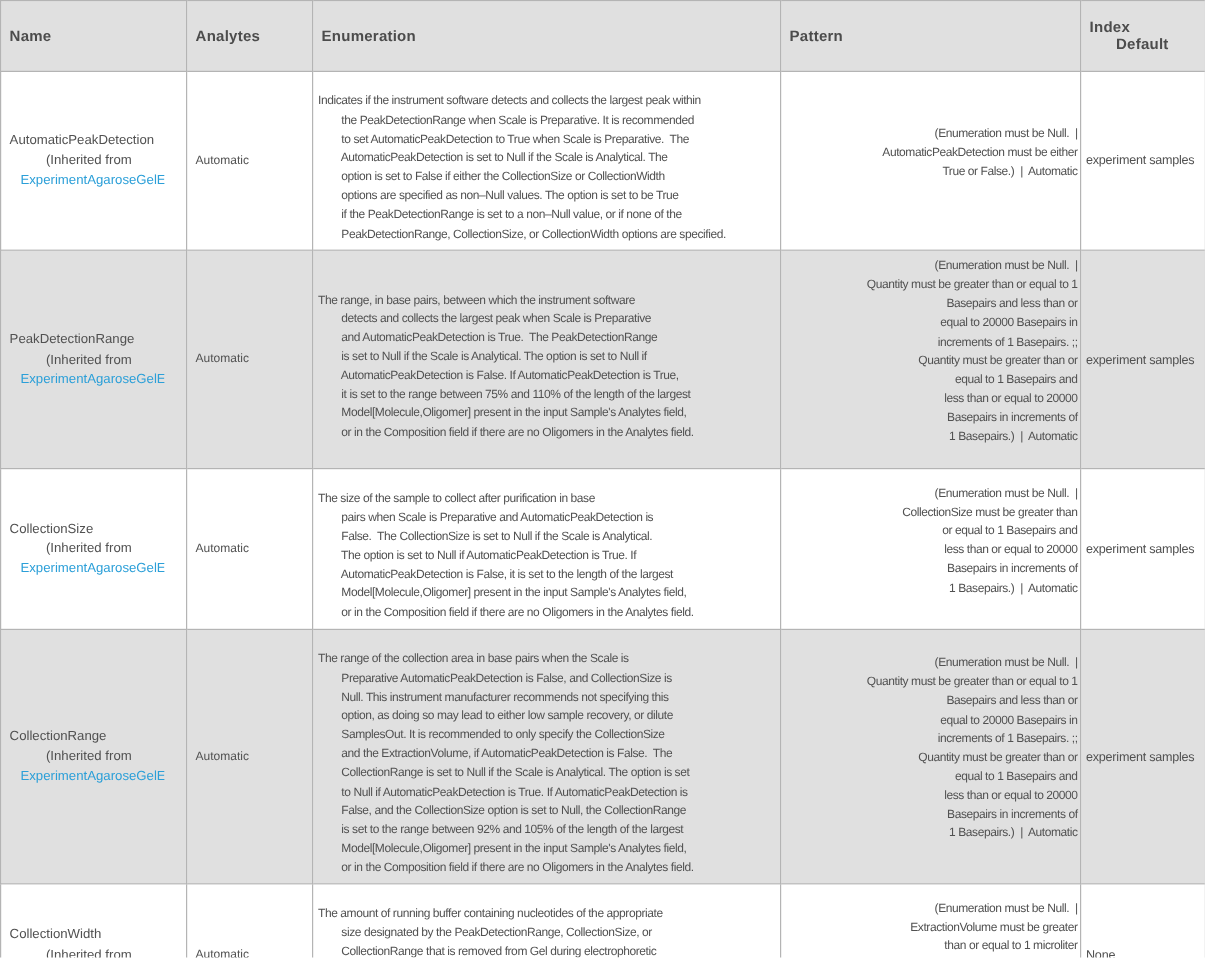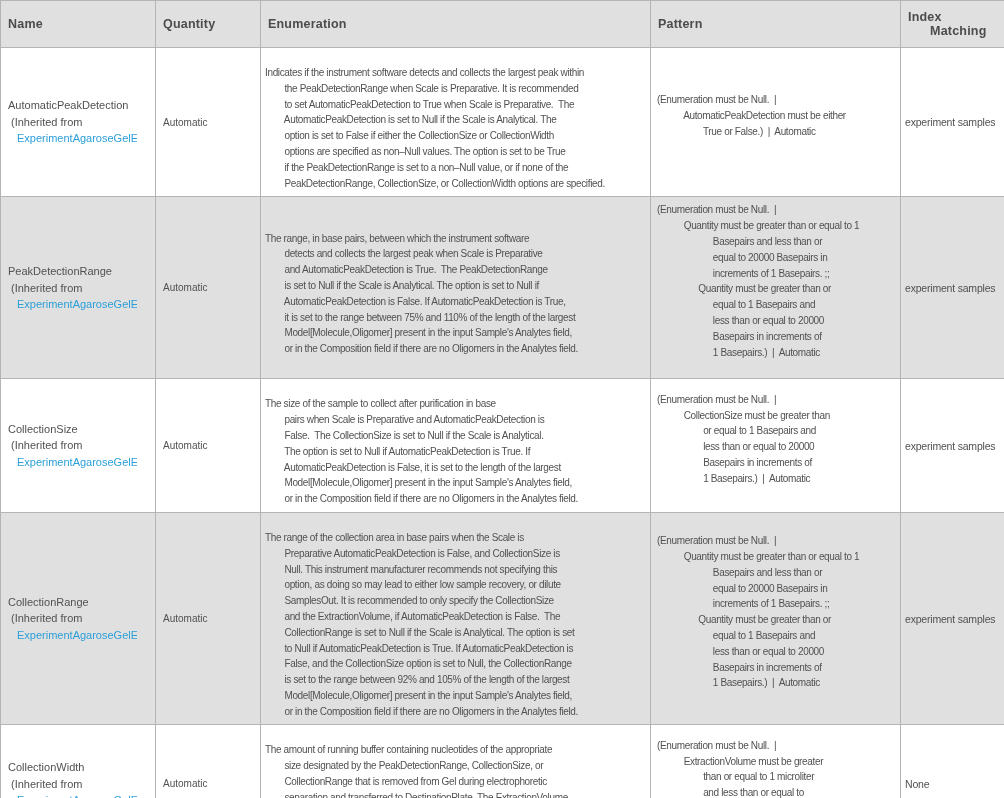--- a/index.html
+++ b/index.html
@@ -12,21 +12,21 @@
   table.opts {
     border-collapse: collapse;
     table-layout: fixed;
     width: 1004px;
   }
   th, td {
     border: 1px solid #b4b4b4;
     vertical-align: middle;
     overflow: hidden;
   }
-  thead tr { height: 47px; }
+  thead tr { height: 59px; }
   thead th {
     background: #e0e0e0;
     color: #4c4c4c;
     font-size: 12.5px;
     font-weight: bold;
     text-align: left;
     padding: 4px 4px 4px 7px;
     letter-spacing: 0.2px;
     white-space: pre;
     vertical-align: middle;
@@ -34,57 +34,58 @@
   tbody tr:nth-child(even) td { background: #e0e0e0; }
   tbody tr:nth-child(odd)  td { background: #ffffff; }
   tbody tr.r0 { height: 138px; }
   tbody tr.r1 { height: 173px; }
   tbody tr.r2 { height: 125px; }
   tbody tr.r3 { height: 207px; }
   tbody tr.r4 { height: 108px; }
 
   td.c-name { padding: 4px 18px 4px 7px; font-size: 11px; line-height: 16.5px; }
   .opt  { white-space: nowrap; }
-  .inh  { padding-left: 3px; white-space: nowrap; }
+  .inh  { padding-left: 3px; white-space: nowrap; text-align: center; }
   .lnk  { padding-left: 9px; white-space: nowrap; overflow: hidden; cursor: pointer; }
 
   td.c-def  { padding: 4px 2px 4px 7px; font-size: 10px; margin-top: 17px; }
   td.c-desc {
     padding: 17px 2px 5px 4px;
     font-size: 10px; line-height: 15.8px;
     letter-spacing: -0.35px;
     white-space: pre;
   }
   td.c-pat {
     padding: 5px 2px 18px 6px;
     font-size: 10px; line-height: 15.8px;
     letter-spacing: -0.35px;
     white-space: pre;
+    text-align: right;
   }
   td.c-idx { padding: 4px 2px 4px 4px; font-size: 10.5px; letter-spacing: -0.2px; }
 </style>
 </head>
 <body>
 
 <table class="opts">
   <colgroup>
     <col style="width:155px">
       <col style="width:105px">
       <col style="width:390px">
       <col style="width:250px">
       <col style="width:104px">
   </colgroup>
   <thead>
     <tr>
       <th>Name</th>
-      <th>Quantity</th>
+      <th>Analytes</th>
       <th>Enumeration</th>
       <th>Pattern</th>
       <th>Index
-      Matching</th>
+      Default</th>
     </tr>
   </thead>
   <tbody>
     <tr class="r0">
       <td class="c-name">
         <div class="opt">AutomaticPeakDetection</div>
         <div class="inh">(Inherited from</div>
         <div class="lnk" style="color:#2b9fd8">ExperimentAgaroseGelElectrop</div>
       </td>
       <td class="c-def">Automatic</td>

